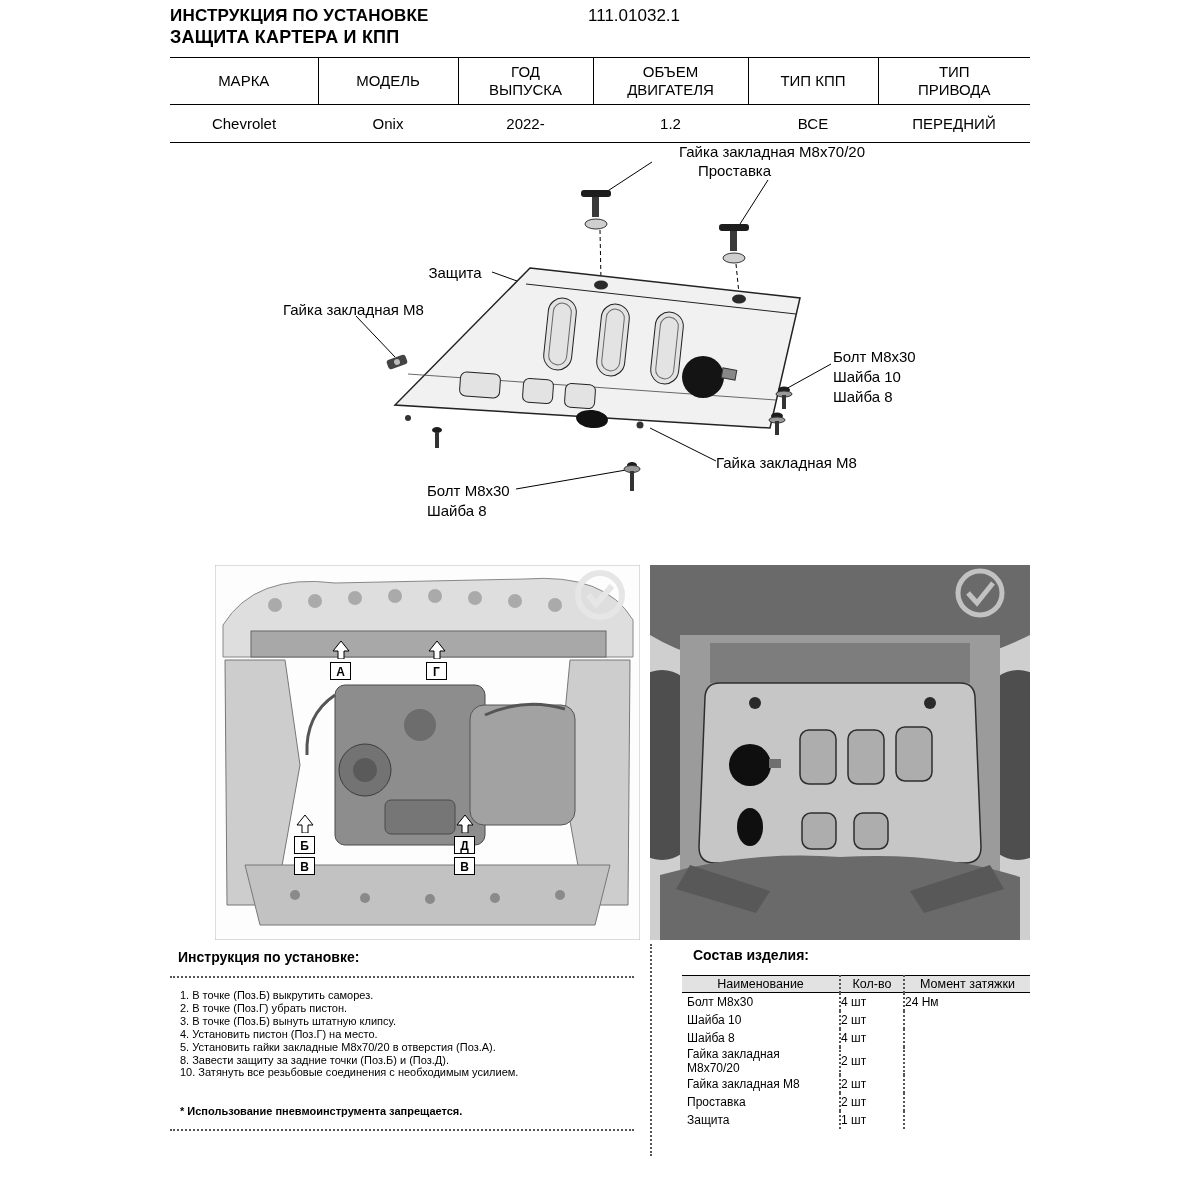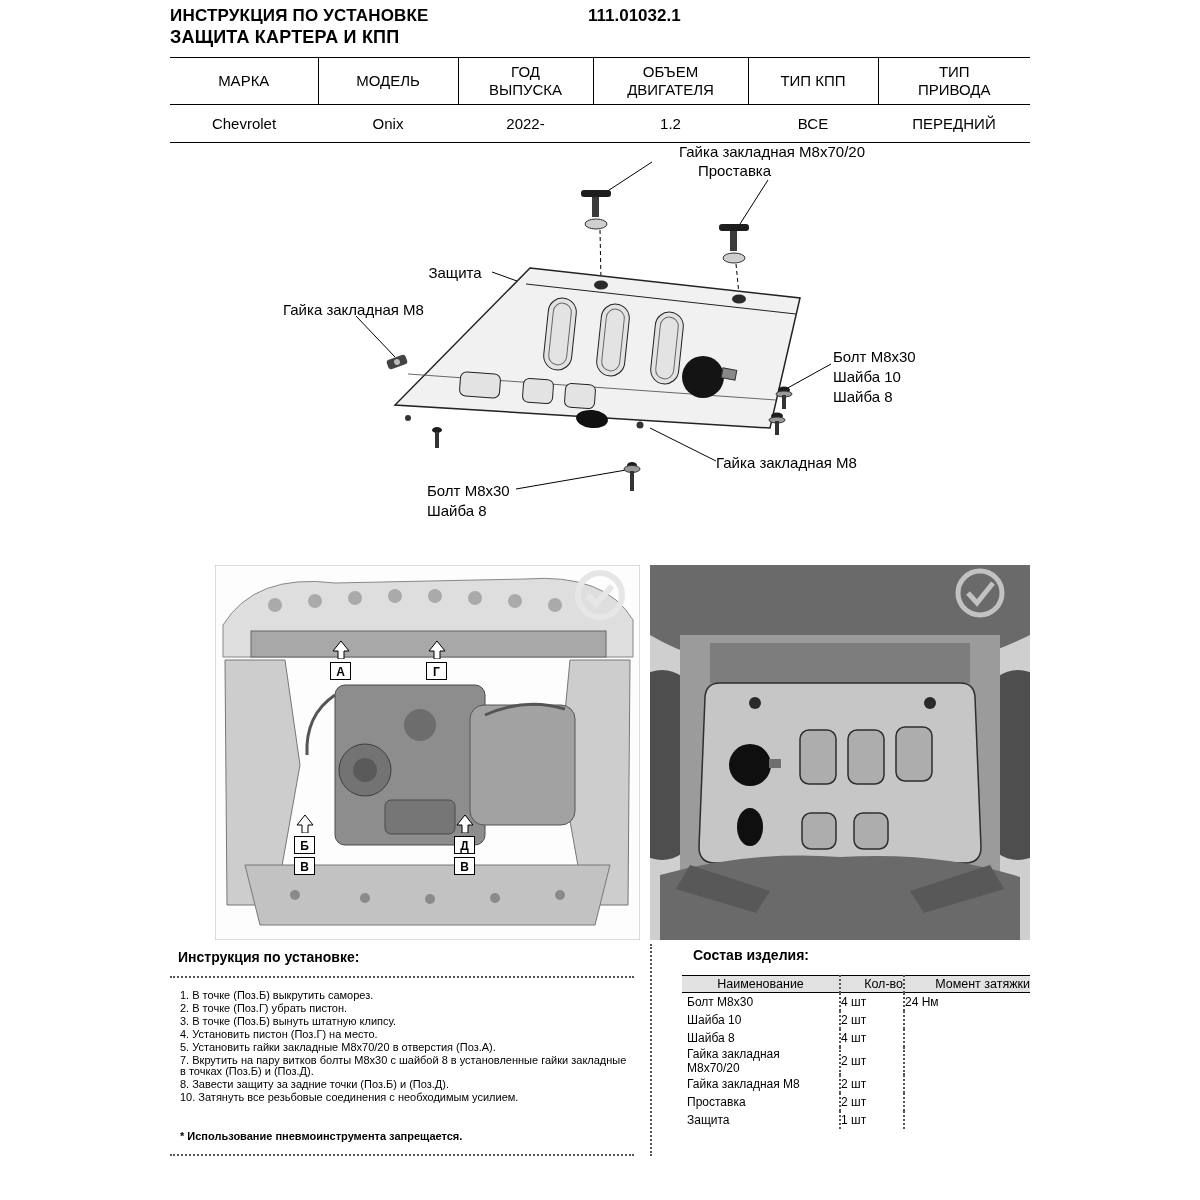--- a/index.html
+++ b/index.html
@@ -4,21 +4,21 @@
 <style>
   * { margin:0; padding:0; box-sizing:border-box; }
   html,body { background:#ffffff; }
   #page { position:relative; width:1200px; height:1200px; background:#fff;
           font-family:"Liberation Sans","DejaVu Sans",sans-serif; color:#000; overflow:hidden; }
   .abs { position:absolute; }
 
   
   .title1 { left:170px; top:6px;  font-size:17px; font-weight:bold; letter-spacing:.2px; }
   .title2 { left:170px; top:27px; font-size:18px; font-weight:bold; letter-spacing:.2px; }
-  .partnum{ left:588px; top:6px;  font-size:17px; font-weight:bold; }
+  .partnum{ left:588px; top:6px;  font-size:17px; font-weight:normal; }
 
   
   table.spec { position:absolute; left:170px; top:57px; width:860px; border-collapse:collapse; table-layout:fixed; }
   table.spec th { font-weight:normal; font-size:15px; text-align:center; vertical-align:middle;
                   height:47px; border-top:1px solid #000; border-bottom:1px solid #000;
                   white-space:pre-line; line-height:18px; }
   table.spec th + th { border-left:1px solid #000; }
   table.spec td { font-size:15px; text-align:center; height:38px; border-bottom:1px solid #000; vertical-align:middle; }
 
   
@@ -39,21 +39,21 @@
   .note { font-size:11px; line-height:12px; font-weight:bold; margin-top:26px; }
 
   
   .vdot { position:absolute; left:650px; top:944px; height:212px; border-left:2px dotted #555; }
 
   
   .parts-head { left:693px; top:947px; font-size:14px; font-weight:bold; }
   table.parts { position:absolute; left:682px; top:975px; width:348px; border-collapse:collapse; table-layout:fixed; }
   table.parts th { font-weight:normal; font-size:12.5px; text-align:center; height:17px;
                    background:#e2e2e2; border-top:1.5px solid #000; border-bottom:1.5px solid #000; }
-  table.parts th + th { border-left:2px dotted #555;text-align:right; }
+  table.parts th + th { border-left:2px dotted #555; }
   table.parts td { font-size:12px; height:18px; padding:0 5px; vertical-align:middle; }
   table.parts td + td { border-left:2px dotted #555; padding:0; }
 </style>
 </head>
 <body>
 
 <div id="page">
 
   <div class="abs title1">ИНСТРУКЦИЯ ПО УСТАНОВКЕ</div>
   <div class="abs title2">ЗАЩИТА КАРТЕРА И КПП</div>
@@ -280,21 +280,20 @@
     <div class="mbox">В</div>
   </div>
 
   <div class="abs instr-head">Инструкция по установке:</div>
   <div class="instr-box">
     <div class="step">1. В точке (Поз.Б) выкрутить саморез.</div>
     <div class="step">2. В точке (Поз.Г) убрать пистон.</div>
     <div class="step">3. В точке (Поз.Б) вынуть штатную клипсу.</div>
     <div class="step">4. Установить пистон (Поз.Г) на место.</div>
     <div class="step">5. Установить гайки закладные M8x70/20 в отверстия (Поз.А).</div>
-    <div class="step">7. Вкрутить на пару витков болты М8х30 с шайбой 8 в установленные гайки закладные в точках (Поз.Б) и (Поз.Д).</div>
     <div class="step">8. Завести защиту за задние точки (Поз.Б) и (Поз.Д).</div>
     <div class="step">10. Затянуть все резьбовые соединения с необходимым усилием.</div>
     <div class="note">* Использование пневмоинструмента запрещается.</div>
   </div>
 
   <div class="vdot"></div>
 
   <div class="abs parts-head">Состав изделия:</div>
   <table class="parts">
     <colgroup>

